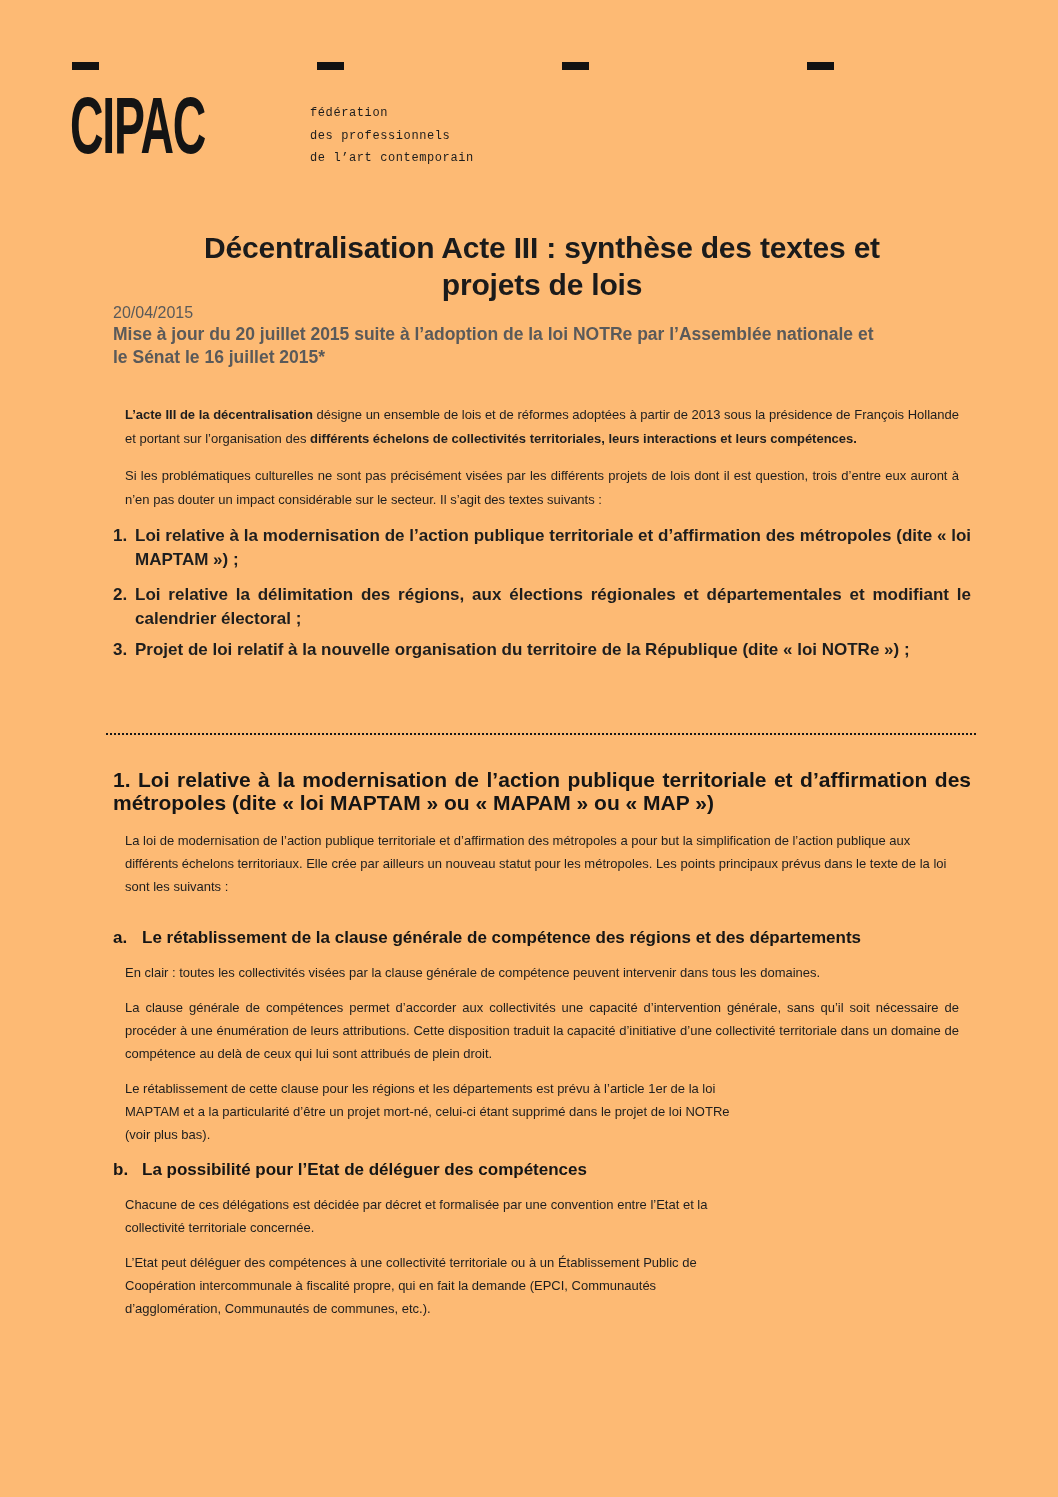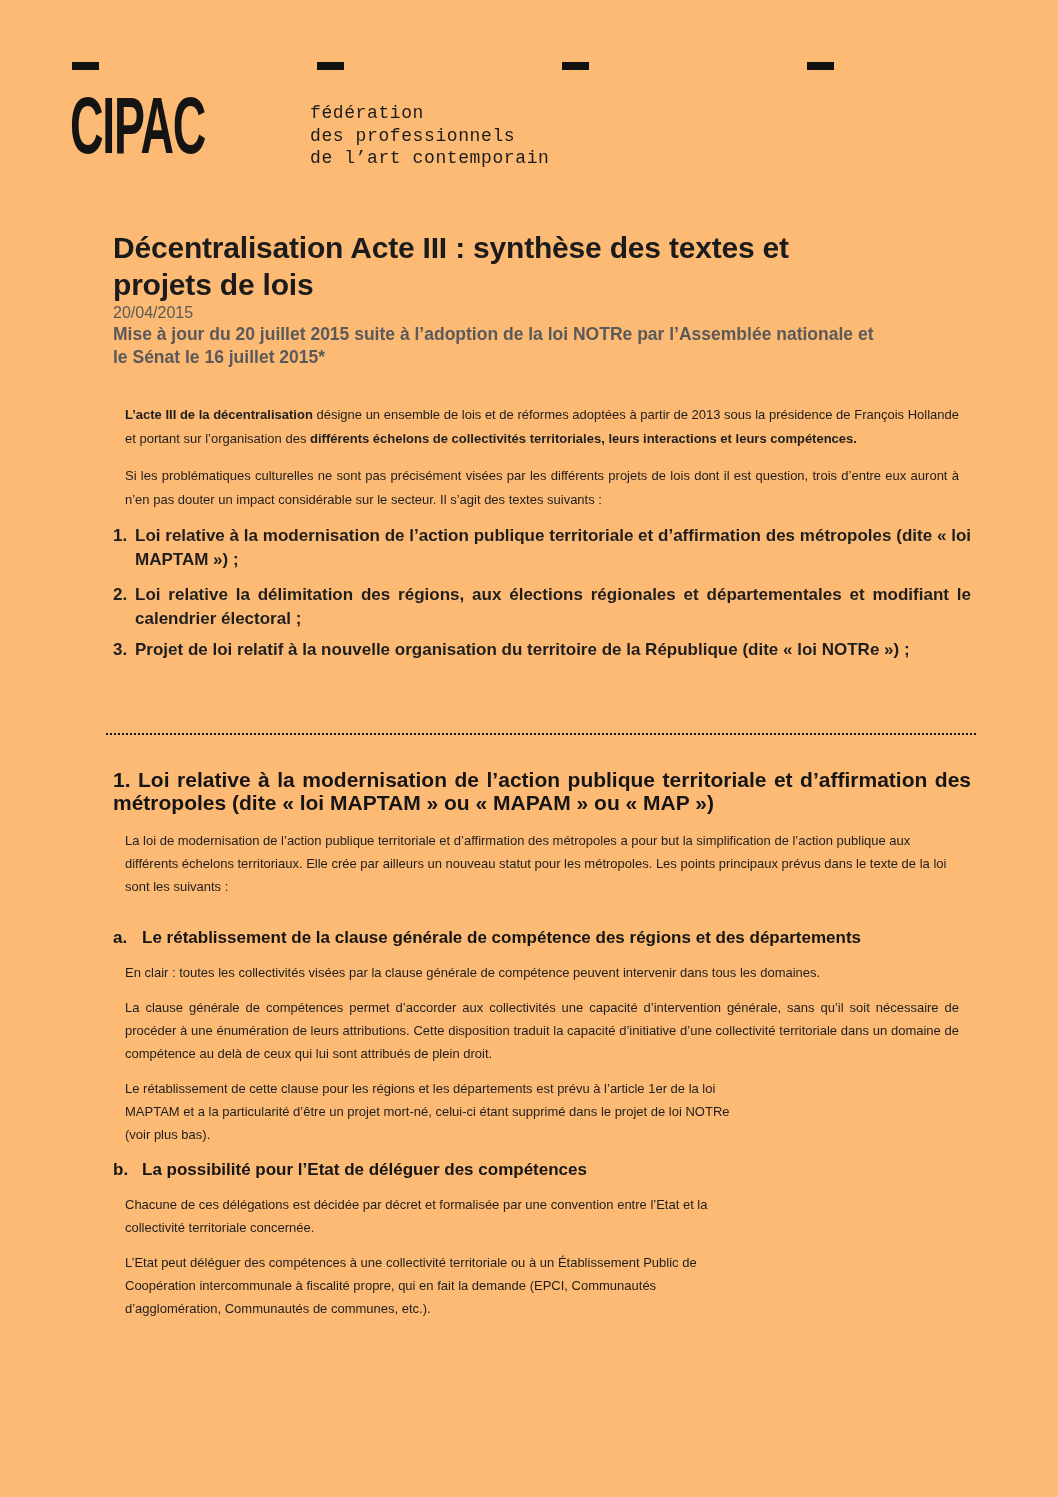--- a/index.html
+++ b/index.html
@@ -9,27 +9,27 @@
   }
   
   .dash { position:absolute; top:62px; width:27px; height:8px; background:#121212; }
   .dash.d1{ left:72px; } .dash.d2{ left:317px; } .dash.d3{ left:562px; } .dash.d4{ left:807px; }
   .logo {
     position:absolute; left:70px; top:86px; font-size:80px; font-weight:bold; line-height:1;
     letter-spacing:-2px; color:#141414; transform:scaleX(0.58); transform-origin:0 0; white-space:nowrap;
   }
   .tagline {
     position:absolute; left:310px; top:102px; font-family:"Liberation Mono", monospace;
-    font-size:18px; line-height:22.5px; letter-spacing:0.6px; color:#1c1c1c; white-space:nowrap;
+    font-size:12px; line-height:22.5px; letter-spacing:0.6px; color:#1c1c1c; white-space:nowrap;
   }
   
   main { display:block; padding-left:113px; width:858px; }
   h1 {
     margin:229px 0 0 0; font-size:30px; line-height:37px; font-weight:bold;
-    letter-spacing:-0.2px; color:#1b1b1b; white-space:pre-line;
+    letter-spacing:-0.2px; color:#1b1b1b; white-space:pre-line;text-align:center;
   }
   .date { font-size:16px; line-height:20px; color:#5a5a5a; }
   .update {
     font-size:17.5px; font-weight:bold; line-height:23px; color:#5a5a5a;
     white-space:pre-line; width:900px;
   }
   p { margin:12px; font-size:13px; line-height:24px; color:#1e1e1e; }
   .just { text-align:justify; }
   .p1 { margin-top:34px; }
   .p2 { margin-top:13px; }

